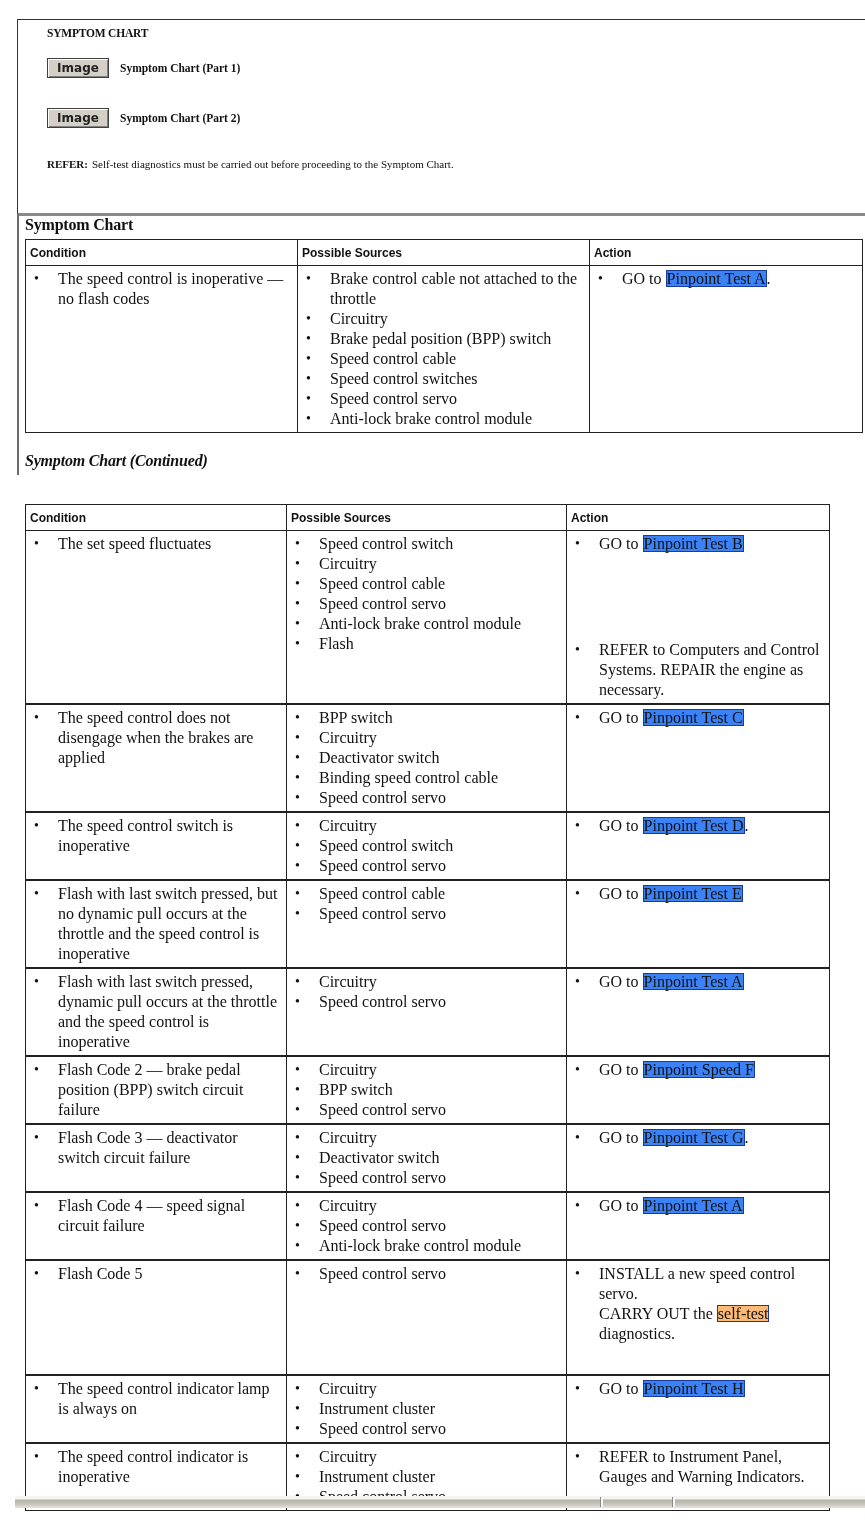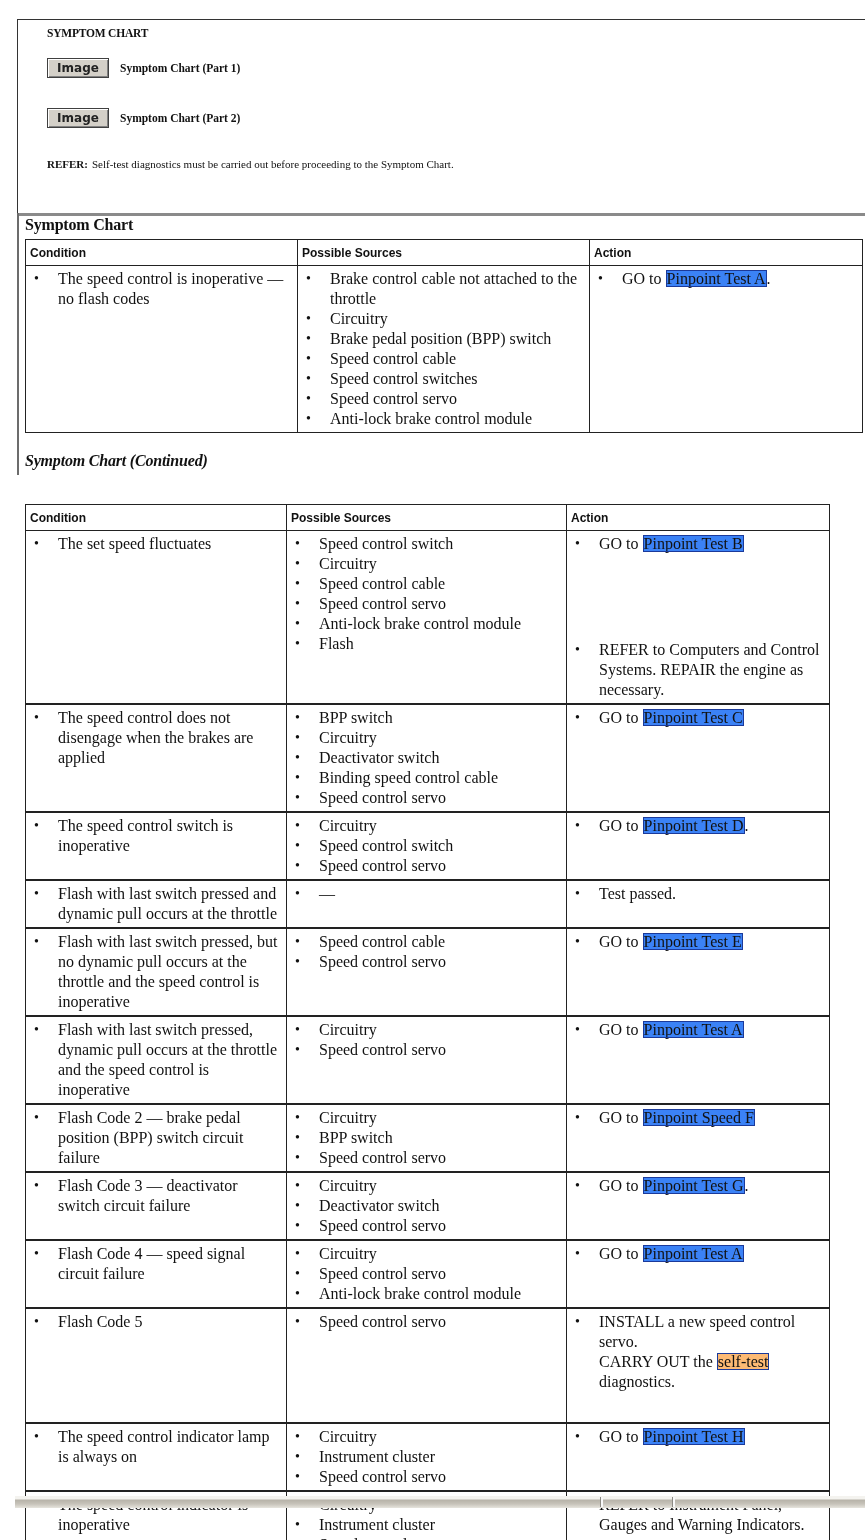--- a/index.html
+++ b/index.html
@@ -175,37 +175,20 @@
         <li>Speed control servo</li>
       </ul>
         </td>
       <td>
           <ul class="blt">
             <li><span>GO to</span> <span class="hl">Pinpoint Test D</span><span>.</span></li>
           </ul>
         </td>
     </tr>
 
-    <tr class="thick">
-      <td>
-          <ul class="blt">
-            <li>Flash with last switch pressed and dynamic pull occurs at the throttle</li>
-          </ul>
-        </td>
-      <td>
-          <ul class="blt">
-        <li>—</li>
-      </ul>
-        </td>
-      <td>
-          <ul class="blt">
-            <li>Test passed.</li>
-          </ul>
-        </td>
-    </tr>
 
     <tr class="thick">
       <td>
           <ul class="blt">
             <li>Flash with last switch pressed, but no dynamic pull occurs at the throttle and the speed control is inoperative</li>
           </ul>
         </td>
       <td>
           <ul class="blt">
         <li>Speed control cable</li>

